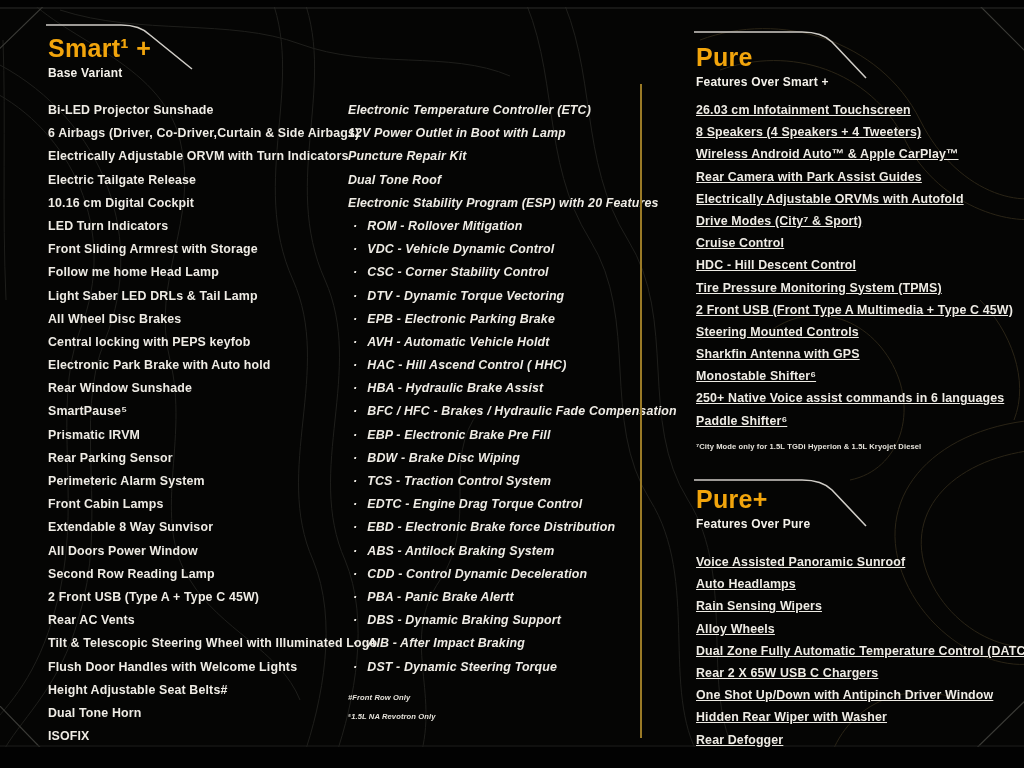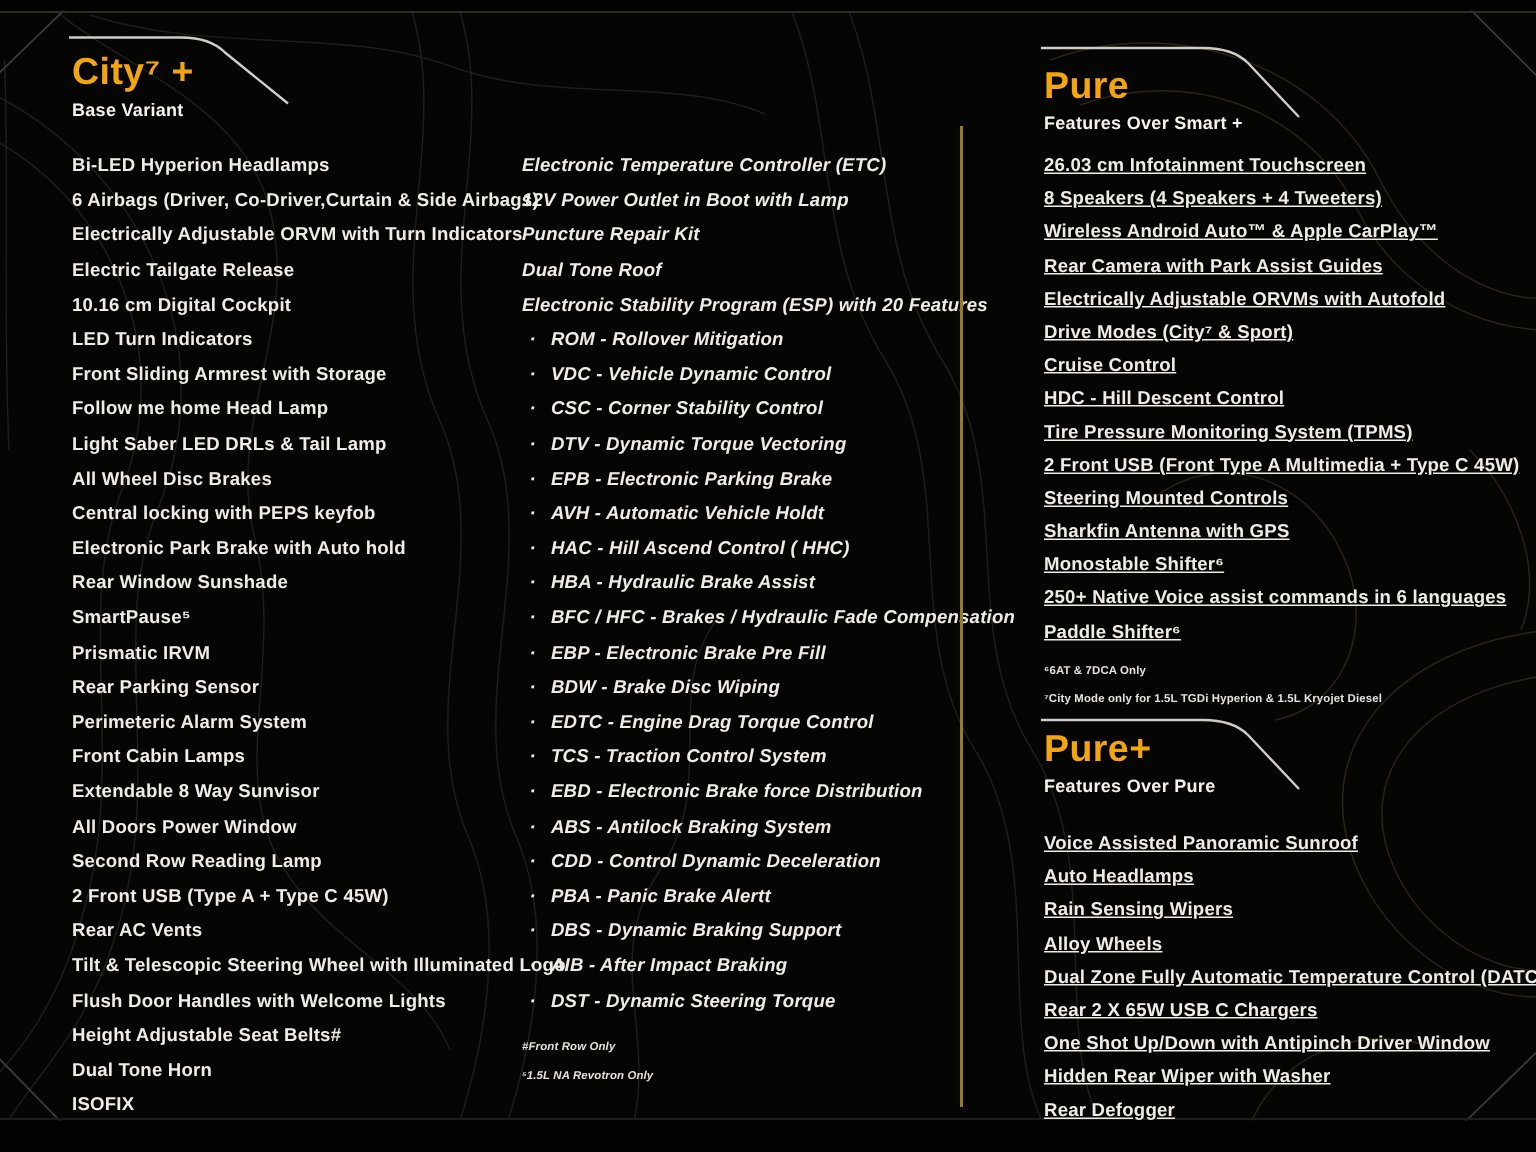--- a/index.html
+++ b/index.html
@@ -61,27 +61,27 @@
       <path d="M0,746 H1024" stroke="#1c1c1a"></path>
     </g>
     <rect x="0" y="747" width="1024" height="21" fill="#020202"></rect>
     <rect x="0" y="0" width="1024" height="7" fill="#020202"></rect>
   </svg>
 
   <svg class="swoosh" style="left:46px;top:22px" width="150" height="50">
     <path d="M0,3 H75 Q94,3 104,13 L146,47" stroke="#CFCCC6" stroke-width="1.6" fill="none"></path>
   </svg>
   <div class="hdr" style="left:48px;top:35px">
-    <div class="hdr-title">City⁷ +</div>
+    <div class="hdr-title">Smart¹ +</div>
     <div class="hdr-sub">Base Variant</div>
   </div>
 
   <div class="col col1">
 
-  <div class="feat">Bi-LED Hyperion Headlamps</div>
+  <div class="feat">Bi-LED Projector Sunshade</div>
       <div class="feat">6 Airbags (Driver, Co-Driver,Curtain &amp; Side Airbags)</div>
       <div class="feat">Electrically Adjustable ORVM with Turn Indicators</div>
       <div class="feat">Electric Tailgate Release</div>
       <div class="feat">10.16 cm Digital Cockpit</div>
       <div class="feat">LED Turn Indicators</div>
       <div class="feat">Front Sliding Armrest with Storage</div>
       <div class="feat">Follow me home Head Lamp</div>
       <div class="feat">Light Saber LED DRLs &amp; Tail Lamp</div>
       <div class="feat">All Wheel Disc Brakes</div>
       <div class="feat">Central locking with PEPS keyfob</div>
@@ -119,22 +119,22 @@
         <div class="feat bullet">VDC - Vehicle Dynamic Control</div>
         <div class="feat bullet">CSC - Corner Stability Control</div>
         <div class="feat bullet">DTV - Dynamic Torque Vectoring</div>
         <div class="feat bullet">EPB - Electronic Parking Brake</div>
         <div class="feat bullet">AVH - Automatic Vehicle Holdt</div>
         <div class="feat bullet">HAC - Hill Ascend Control ( HHC)</div>
         <div class="feat bullet">HBA - Hydraulic Brake Assist</div>
         <div class="feat bullet">BFC / HFC - Brakes / Hydraulic Fade Compensation</div>
         <div class="feat bullet">EBP - Electronic Brake Pre Fill</div>
         <div class="feat bullet">BDW - Brake Disc Wiping</div>
+        <div class="feat bullet">TCS - Traction Control System</div>
         <div class="feat bullet">EDTC - Engine Drag Torque Control</div>
-        <div class="feat bullet">TCS - Traction Control System</div>
         <div class="feat bullet">EBD - Electronic Brake force Distribution</div>
         <div class="feat bullet">ABS - Antilock Braking System</div>
         <div class="feat bullet">CDD - Control Dynamic Deceleration</div>
         <div class="feat bullet">PBA - Panic Brake Alertt</div>
         <div class="feat bullet">DBS - Dynamic Braking Support</div>
         <div class="feat bullet">AIB - After Impact Braking</div>
         <div class="feat bullet">DST - Dynamic Steering Torque</div>
       </div>
     <div class="footnotes">
 
@@ -167,21 +167,20 @@
         <div class="feat">Tire Pressure Monitoring System (TPMS)</div>
         <div class="feat">2 Front USB (Front Type A Multimedia + Type C 45W)</div>
         <div class="feat">Steering Mounted Controls</div>
         <div class="feat">Sharkfin Antenna with GPS</div>
         <div class="feat">Monostable Shifter⁶</div>
         <div class="feat">250+ Native Voice assist commands in 6 languages</div>
         <div class="feat">Paddle Shifter⁶</div>
       </div>
     <div class="footnotes">
 
-    <div class="foot">⁶6AT &amp; 7DCA Only</div>
         <div class="foot">⁷City Mode only for 1.5L TGDi Hyperion &amp; 1.5L Kryojet Diesel</div>
       </div>
   </div>
 
   <svg class="swoosh" style="left:694px;top:476px" width="175" height="56">
     <path d="M0,4 H108 Q128,4 138,14 L172,50" stroke="#CFCCC6" stroke-width="1.6" fill="none"></path>
   </svg>
   <div class="hdr" style="left:696px;top:486px">
     <div class="hdr-title">Pure+</div>
     <div class="hdr-sub">Features Over Pure</div>

